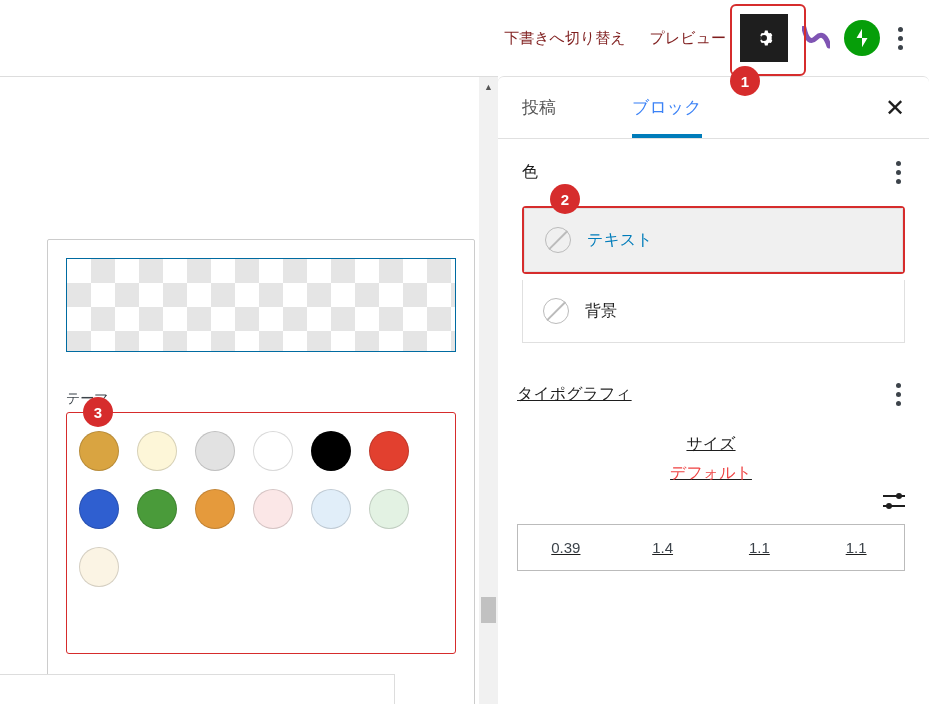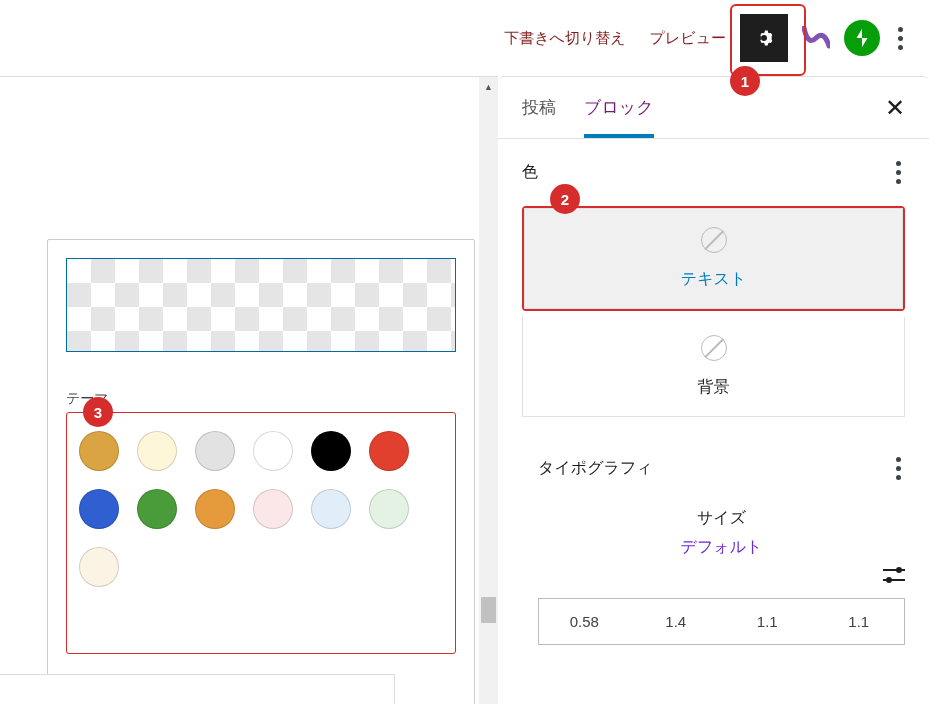--- a/index.html
+++ b/index.html
@@ -34,37 +34,37 @@
     background-position: 0 0, 0 24px, 24px -24px, -24px 0;
   }
   .theme-label { font-size: 14px; color: #3c434a; margin-bottom: 4px; }
   .swatch-outline { border: 1.5px solid #d62c2c; border-radius: 3px; padding: 18px 12px 48px 12px; position: relative; }
   .annot-3 { top: -16px; left: 16px; }
   .swatch-row { display: flex; gap: 18px; margin-bottom: 18px; }
   .swatch { width: 40px; height: 40px; border-radius: 50%; border: 1px solid rgba(0,0,0,0.15); cursor: pointer; }
   .sidebar { flex: 1; border-top: 1px solid #e0e0e0; padding: 0; background: #fff; border-radius: 6px; }
   .tabs { display: flex; align-items: center; border-bottom: 1px solid #e0e0e0; padding: 0 24px; height: 62px; }
   .tab { font-size: 17px; color: #555; margin-right: 28px; cursor: pointer; height: 100%; display: flex; align-items: center; }
-  .tab.active { color: #701a75; font-weight: 500; box-shadow: inset 0 -4px 0 0 #007cba; }
+  .tab.active { color: #3b82f6; font-weight: 500; box-shadow: inset 0 -4px 0 0 #007cba; margin-left: 48px; }
   .close-x { margin-left: auto; font-size: 24px; cursor: pointer; font-weight: 300; }
   .section { padding: 18px 24px 12px 24px; }
   .sect-head { display: flex; align-items: center; justify-content: space-between; font-size: 16px; margin-bottom: 18px; }
   .annot-2-wrap { position: relative; }
   .annot-2 { position: absolute; top: -22px; left: 28px; }
   .color-row-outline { border: 2px solid #d62c2c; border-radius: 4px; margin: 0 0 6px 0; }
-  .color-row { display: flex; align-items: center; gap: 16px; padding: 18px 20px; border: 1px solid #e0e0e0; cursor: pointer; flex-direction: column; }
+  .color-row { display: flex; align-items: center; gap: 16px; padding: 18px 20px; border: 1px solid #e0e0e0; cursor: pointer; }
   .color-row.selected { background: #f0f0f0; }
   .color-circle { width: 26px; height: 26px; border-radius: 50%; border: 1.5px solid #bbb; position: relative; }
   .color-circle::after { content: ""; position: absolute; width: 26px; height: 1.5px; background: #bbb; top: 50%; left: 50%; transform: translate(-50%,-50%) rotate(-45deg); }
   .color-row span { font-size: 16px; }
   .color-row.selected span { color: #007cba; }
-  .typo { padding: 24px 24px 12px 40px; }
+  .typo { padding: 24px 24px 12px 19px; text-decoration: underline; }
   .size-row { display: flex; align-items: center; gap: 8px; margin: 24px 0 14px 0; flex-direction: column; }
   .size-row .lbl { font-size: 16px; }
-  .size-row .def { font-size: 16px; color: #6d28d9; }
+  .size-row .def { font-size: 16px; color: #ef4444; }
   .slider-ico { margin-left: auto; }
   .presets { display: flex; border: 1px solid #bbb; }
   .presets div { flex: 1; text-align: center; padding: 14px 0; font-size: 15px; color: #3c434a; cursor: pointer; }
   .presets div + div { border-left: 1px solid #ddd0; }
   .bottom-bar { position: absolute; width: 395px; height: 30px; bottom: 0; left: 0; border: 1px solid #ddd; border-left: none; border-bottom: none; background: #fff; }
 </style>
 </head>
 <body>
 
 <div class="topbar">
@@ -182,21 +182,21 @@
         <span class="lbl">サイズ</span>
         <span class="def">デフォルト</span>
         <svg class="slider-ico" width="22" height="18" viewBox="0 0 22 18">
             <line x1="0" y1="4" x2="22" y2="4" stroke="#1e1e1e" stroke-width="2"></line>
             <circle cx="16" cy="4" r="3" fill="#1e1e1e"></circle>
             <line x1="0" y1="14" x2="22" y2="14" stroke="#1e1e1e" stroke-width="2"></line>
             <circle cx="6" cy="14" r="3" fill="#1e1e1e"></circle>
           </svg>
       </div>
       <div class="presets">
-        <div>0.58</div>
+        <div>0.39</div>
         <div>1.4</div>
         <div>1.1</div>
         <div>1.1</div>
       </div>
     </div>
   </div>
 
 </div>
 
 </body></html>

